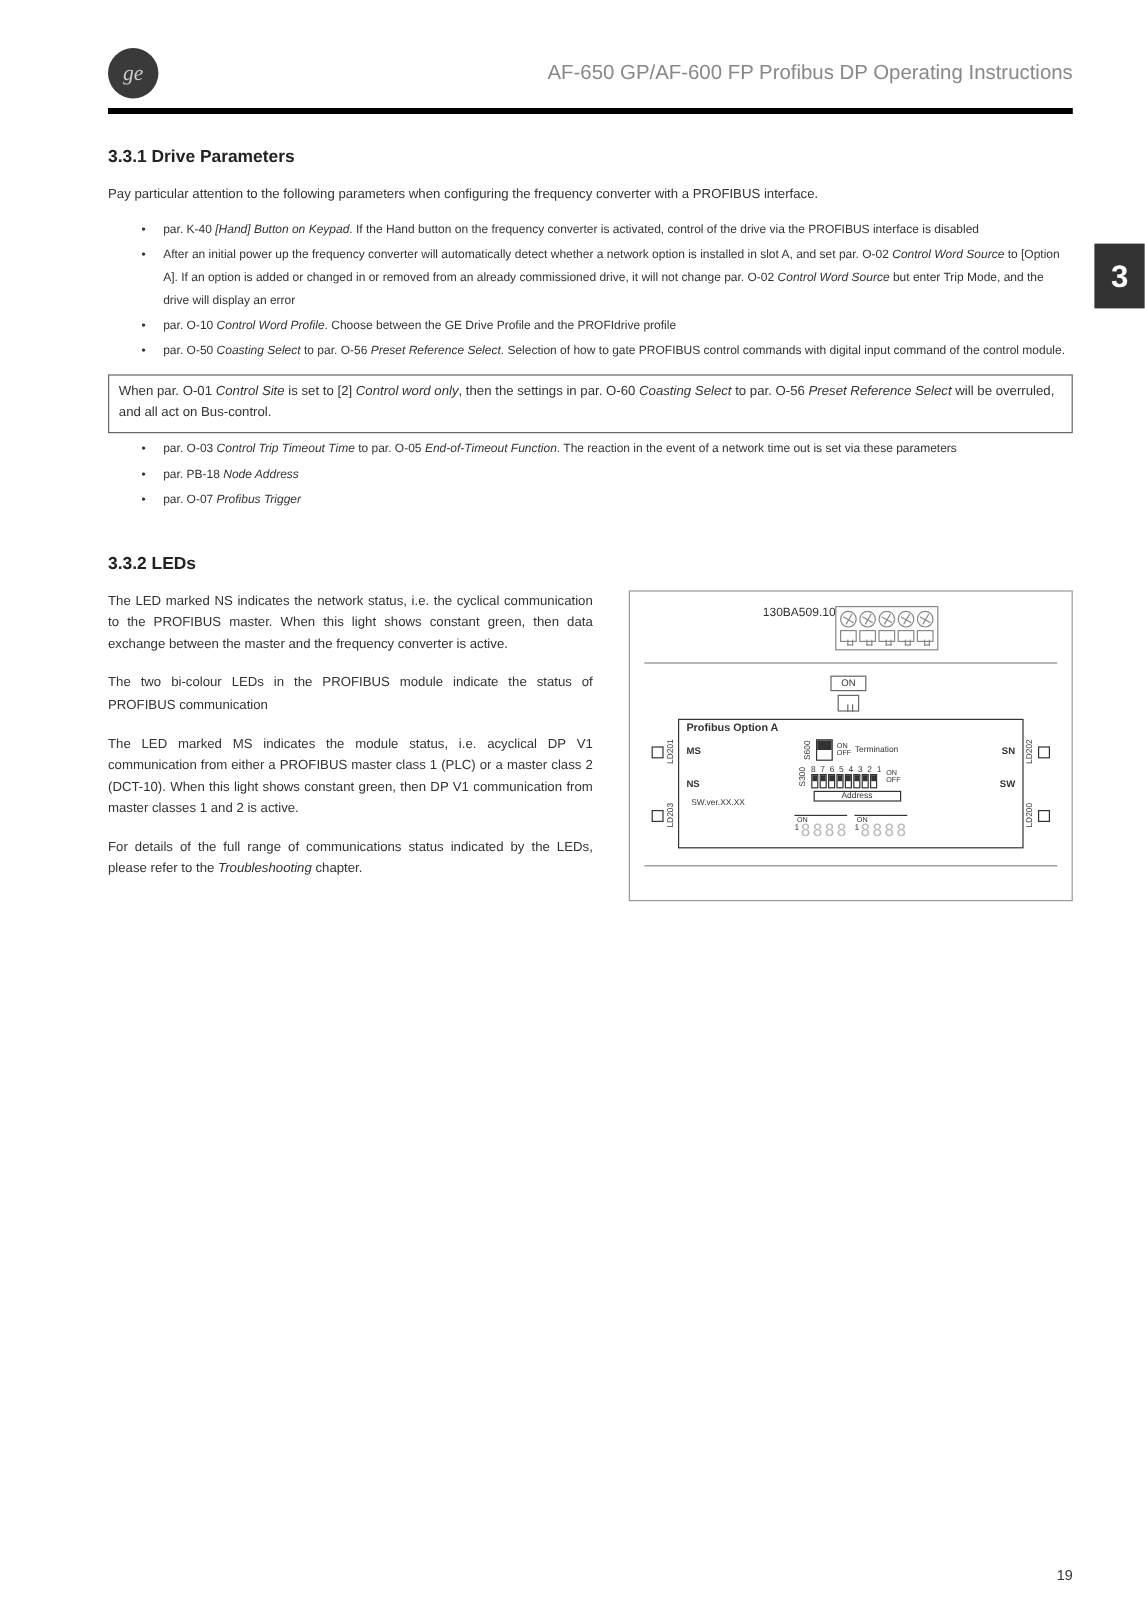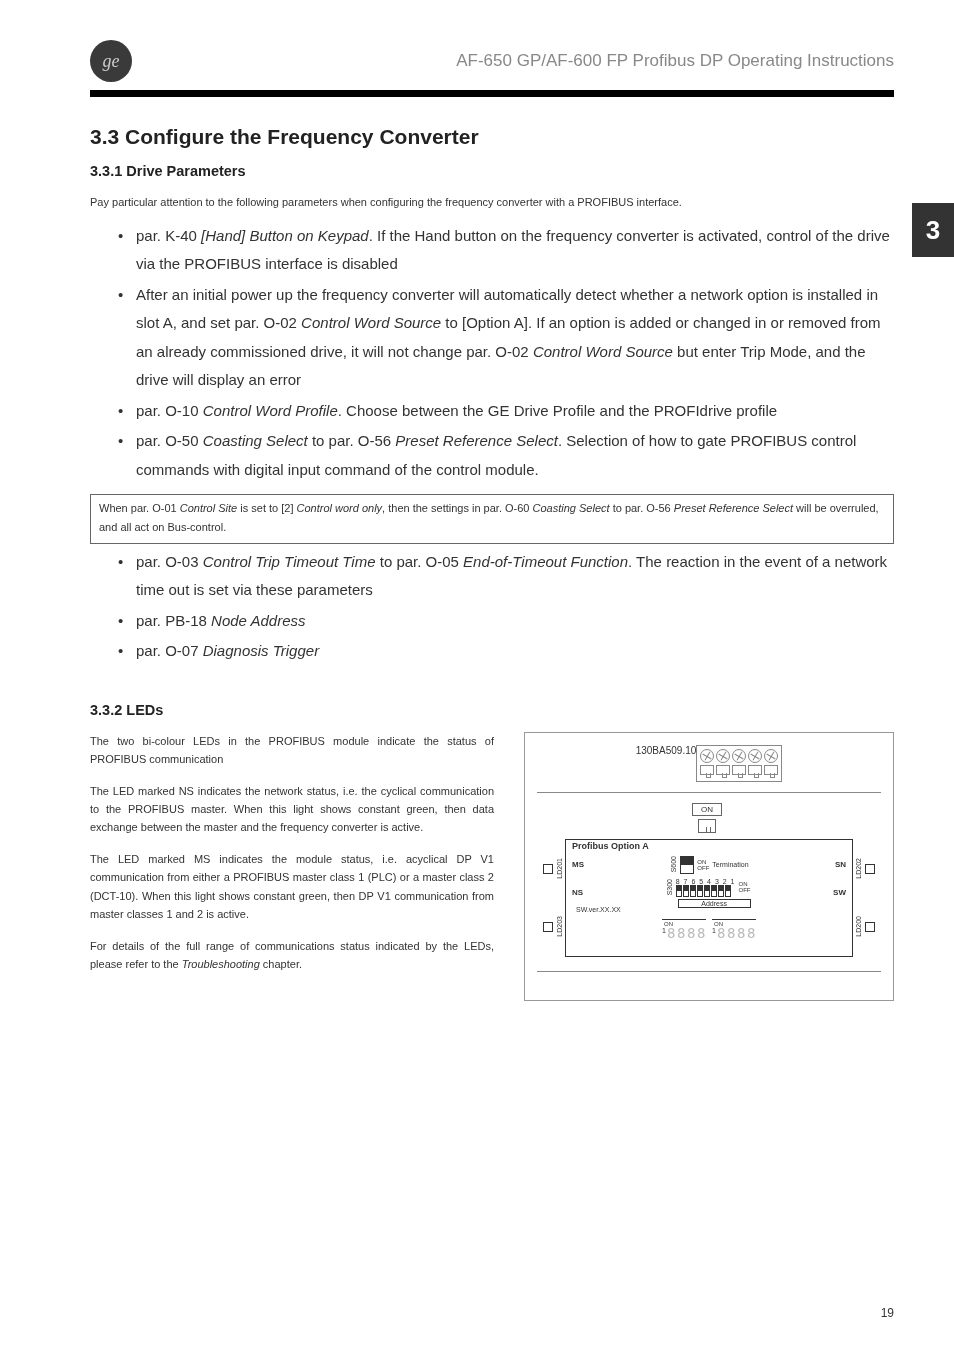--- a/index.html
+++ b/index.html
@@ -13,21 +13,21 @@
   }
   .page {
     padding: 40px 60px 40px 90px;
     position: relative;
     height: 100%;
   }
   .header-row {
     display: flex;
     align-items: center;
     justify-content: space-between;
-    border-bottom: 7px solid #000000;
+    border-bottom: 5px solid #000000;
     padding-bottom: 8px;
     margin-bottom: 28px;
   }
   .logo-circle {
     width: 42px; height: 42px;
     border-radius: 50%;
     background: #3a3a3a;
     display: flex; align-items: center; justify-content: center;
     color: #ccc;
     font-style: italic;
@@ -57,21 +57,21 @@
     color: #333;
     line-height: 1.7;
     margin-bottom: 10px;
   }
   ul.bullets {
     list-style: none;
     padding-left: 28px;
     margin-bottom: 10px;
   }
   ul.bullets > li {
-    font-size: 15px;
+    font-size: 10px;
     color: #333;
     line-height: 1.9;
     position: relative;
     padding-left: 18px;
     margin-bottom: 2px;
   }
   ul.bullets > li::before {
     content: "•";
     position: absolute;
     left: 0;
@@ -183,21 +183,21 @@
     text-align: center;
     padding: 1px 0;
     margin: 0 auto 3px auto;
   }
   .chip-handle {
     width: 18px; height: 14px; border:1px solid #666; margin: 0 auto; position: relative;
   }
   .chip-handle::after { content:""; position:absolute; left:7px; bottom:-1px; width:3px; height:6px; border-left:1px solid #666; border-right:1px solid #666;}
   .option-box {
     border: 1.5px solid #333;
-    padding: 2px 6px 14px 6px;
+    padding: 2px 6px 4px 6px;
     position: relative;
     margin: 8px 20px 4px 20px;
   }
   .option-title {
     font-size: 9px;
     font-weight: 700;
     position: relative;
     top: -1px;
   }
   .option-row {
@@ -262,21 +262,20 @@
     <div class="logo-circle">
       <span>ge</span>
     </div>
     <div class="header-title">AF-650 GP/AF-600 FP Profibus DP Operating Instructions</div>
   </div>
 
   <div class="side-tab">
     <span>3</span>
   </div>
 
-  <h2 class="section-h2">3.3  Configure the Frequency Converter</h2>
 
   <h3 class="section-h3">3.3.1  Drive Parameters</h3>
 
   <p class="body-text">Pay particular attention to the following parameters when configuring the frequency converter with a PROFIBUS interface.</p>
 
   <ul class="bullets">
     <li>
       <span>par. K-40 </span><span class="italic">[Hand] Button on Keypad</span><span>. If the Hand button on the frequency converter is activated, control of the drive via the PROFIBUS interface is disabled</span>
     </li>
     <li>
@@ -297,30 +296,30 @@
   </div>
 
   <ul class="bullets">
     <li>
       <span>par. O-03 </span><span class="italic">Control Trip Timeout Time</span><span> to par. O-05 </span><span class="italic">End-of-Timeout Function</span><span>. The reaction in the event of a network time out is set via these parameters</span>
     </li>
     <li>
       <span>par. PB-18 </span><span class="italic">Node Address</span>
     </li>
     <li>
-      <span>par. O-07 </span><span class="italic">Diagnosis Trigger</span>
+      <span>par. O-07 </span><span class="italic">Profibus Trigger</span>
     </li>
   </ul>
 
   <h3 class="section-h3" style="margin-top:36px">3.3.2  LEDs</h3>
 
   <div class="two-col">
     <div class="col-left">
+      <p class="para">The LED marked NS indicates the network status, i.e. the cyclical communication to the PROFIBUS master. When this light shows constant green, then data exchange between the master and the frequency converter is active.</p>
       <p class="para">The two bi-colour LEDs in the PROFIBUS module indicate the status of PROFIBUS communication</p>
-      <p class="para">The LED marked NS indicates the network status, i.e. the cyclical communication to the PROFIBUS master. When this light shows constant green, then data exchange between the master and the frequency converter is active.</p>
       <p class="para">The LED marked MS indicates the module status, i.e. acyclical DP V1 communication from either a PROFIBUS master class 1 (PLC) or a master class 2 (DCT-10). When this light shows constant green, then DP V1 communication from master classes 1 and 2 is active.</p>
       <p class="para">
         <span>For details of the full range of communications status indicated by the LEDs, please refer to the </span><span class="italic">Troubleshooting</span><span> chapter.</span>
       </p>
     </div>
 
     <div class="col-right">
       <div class="diagram-frame">
 
         <div class="diag-top">

